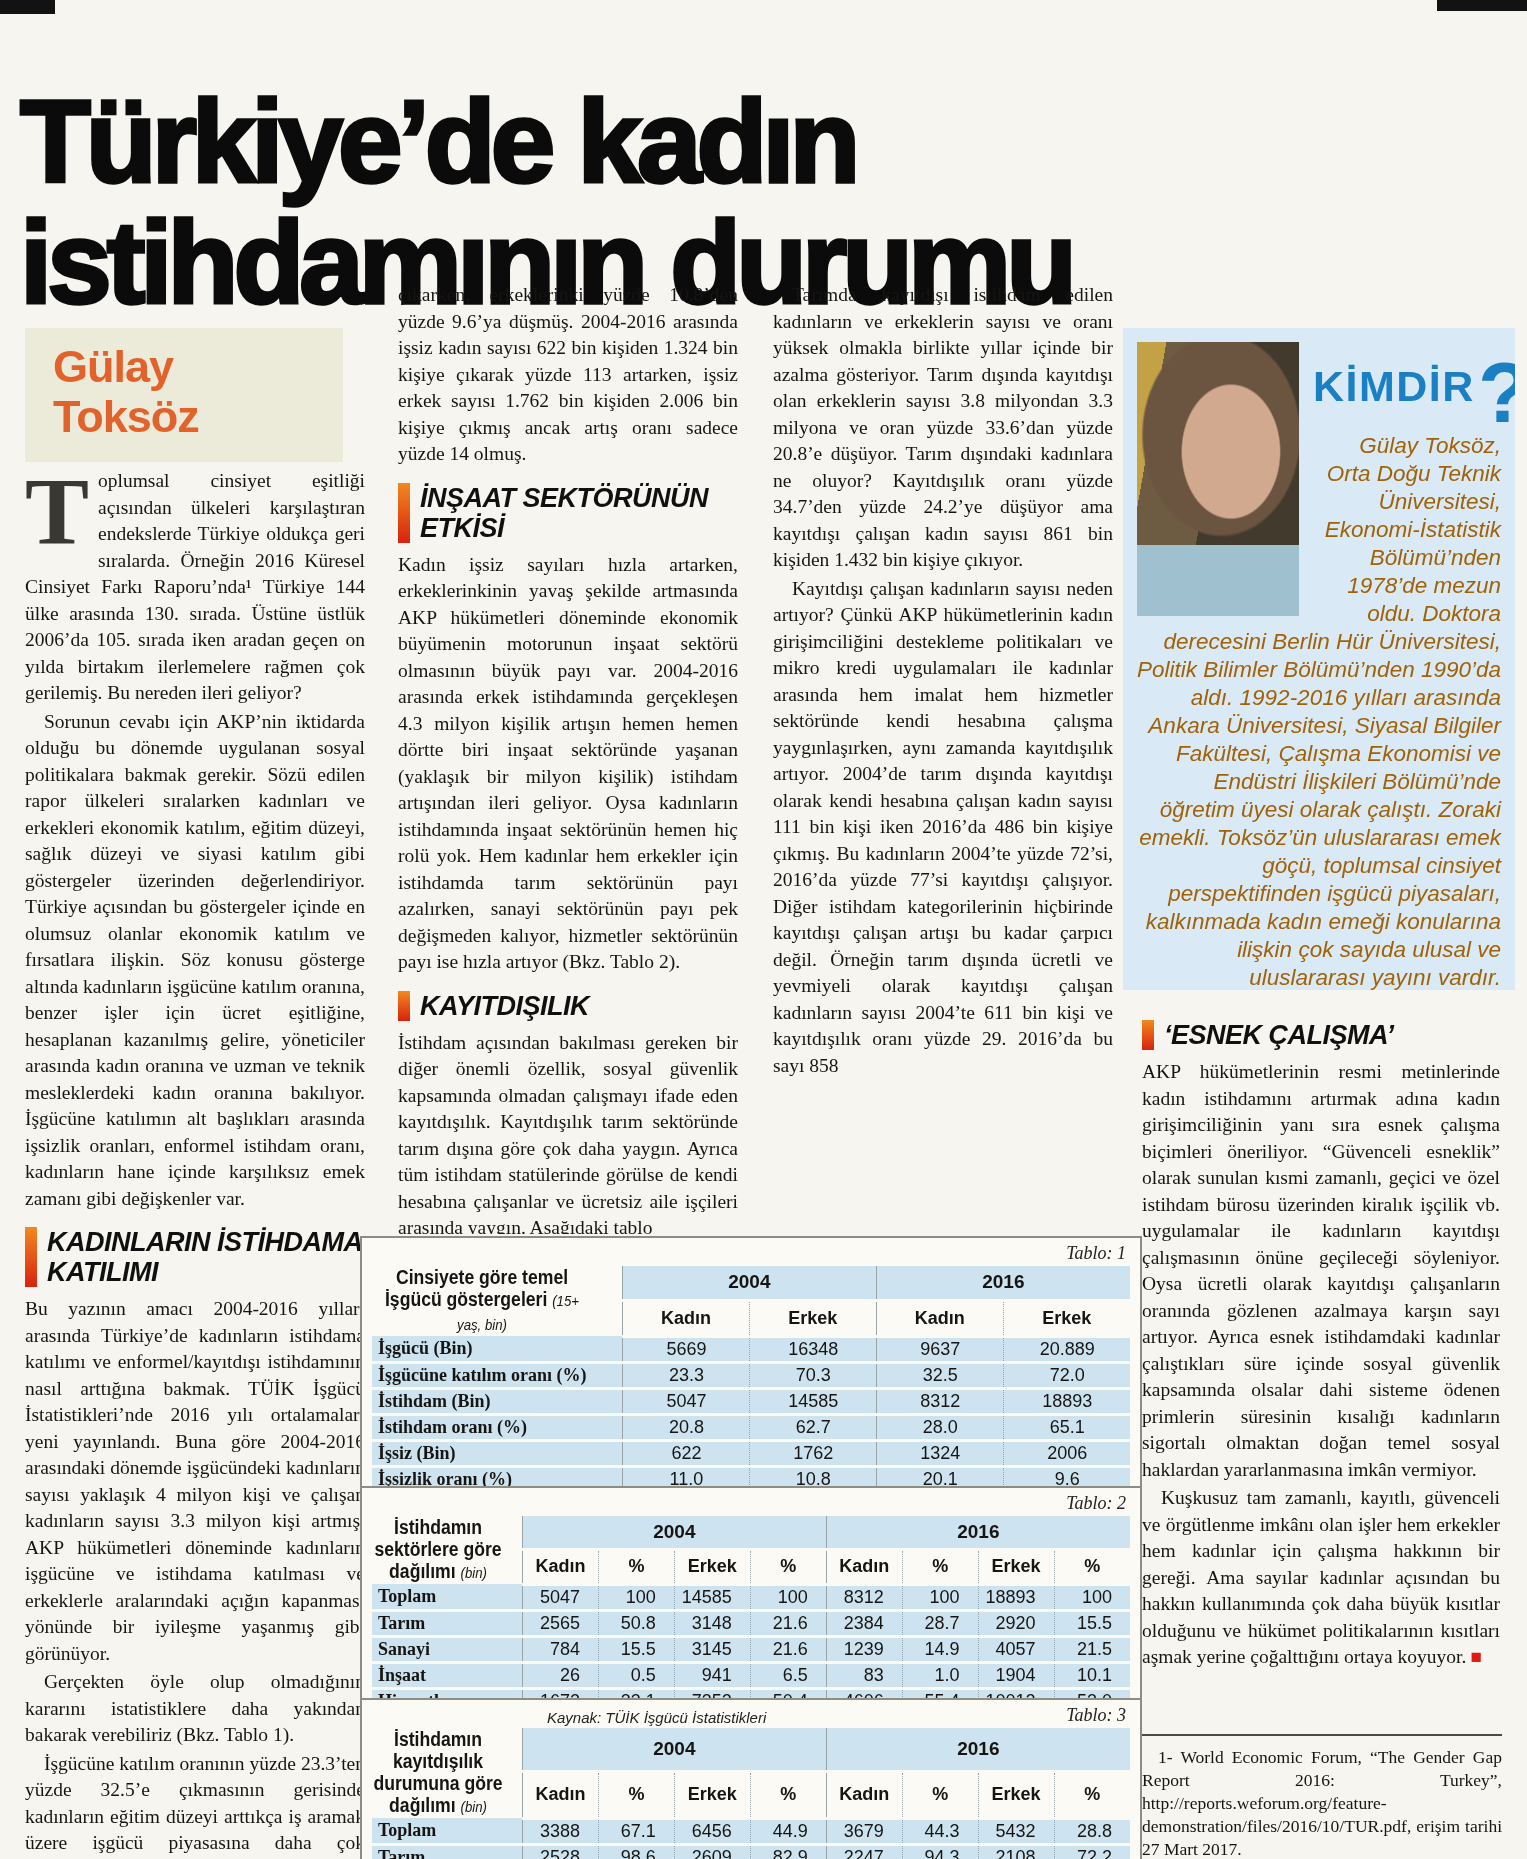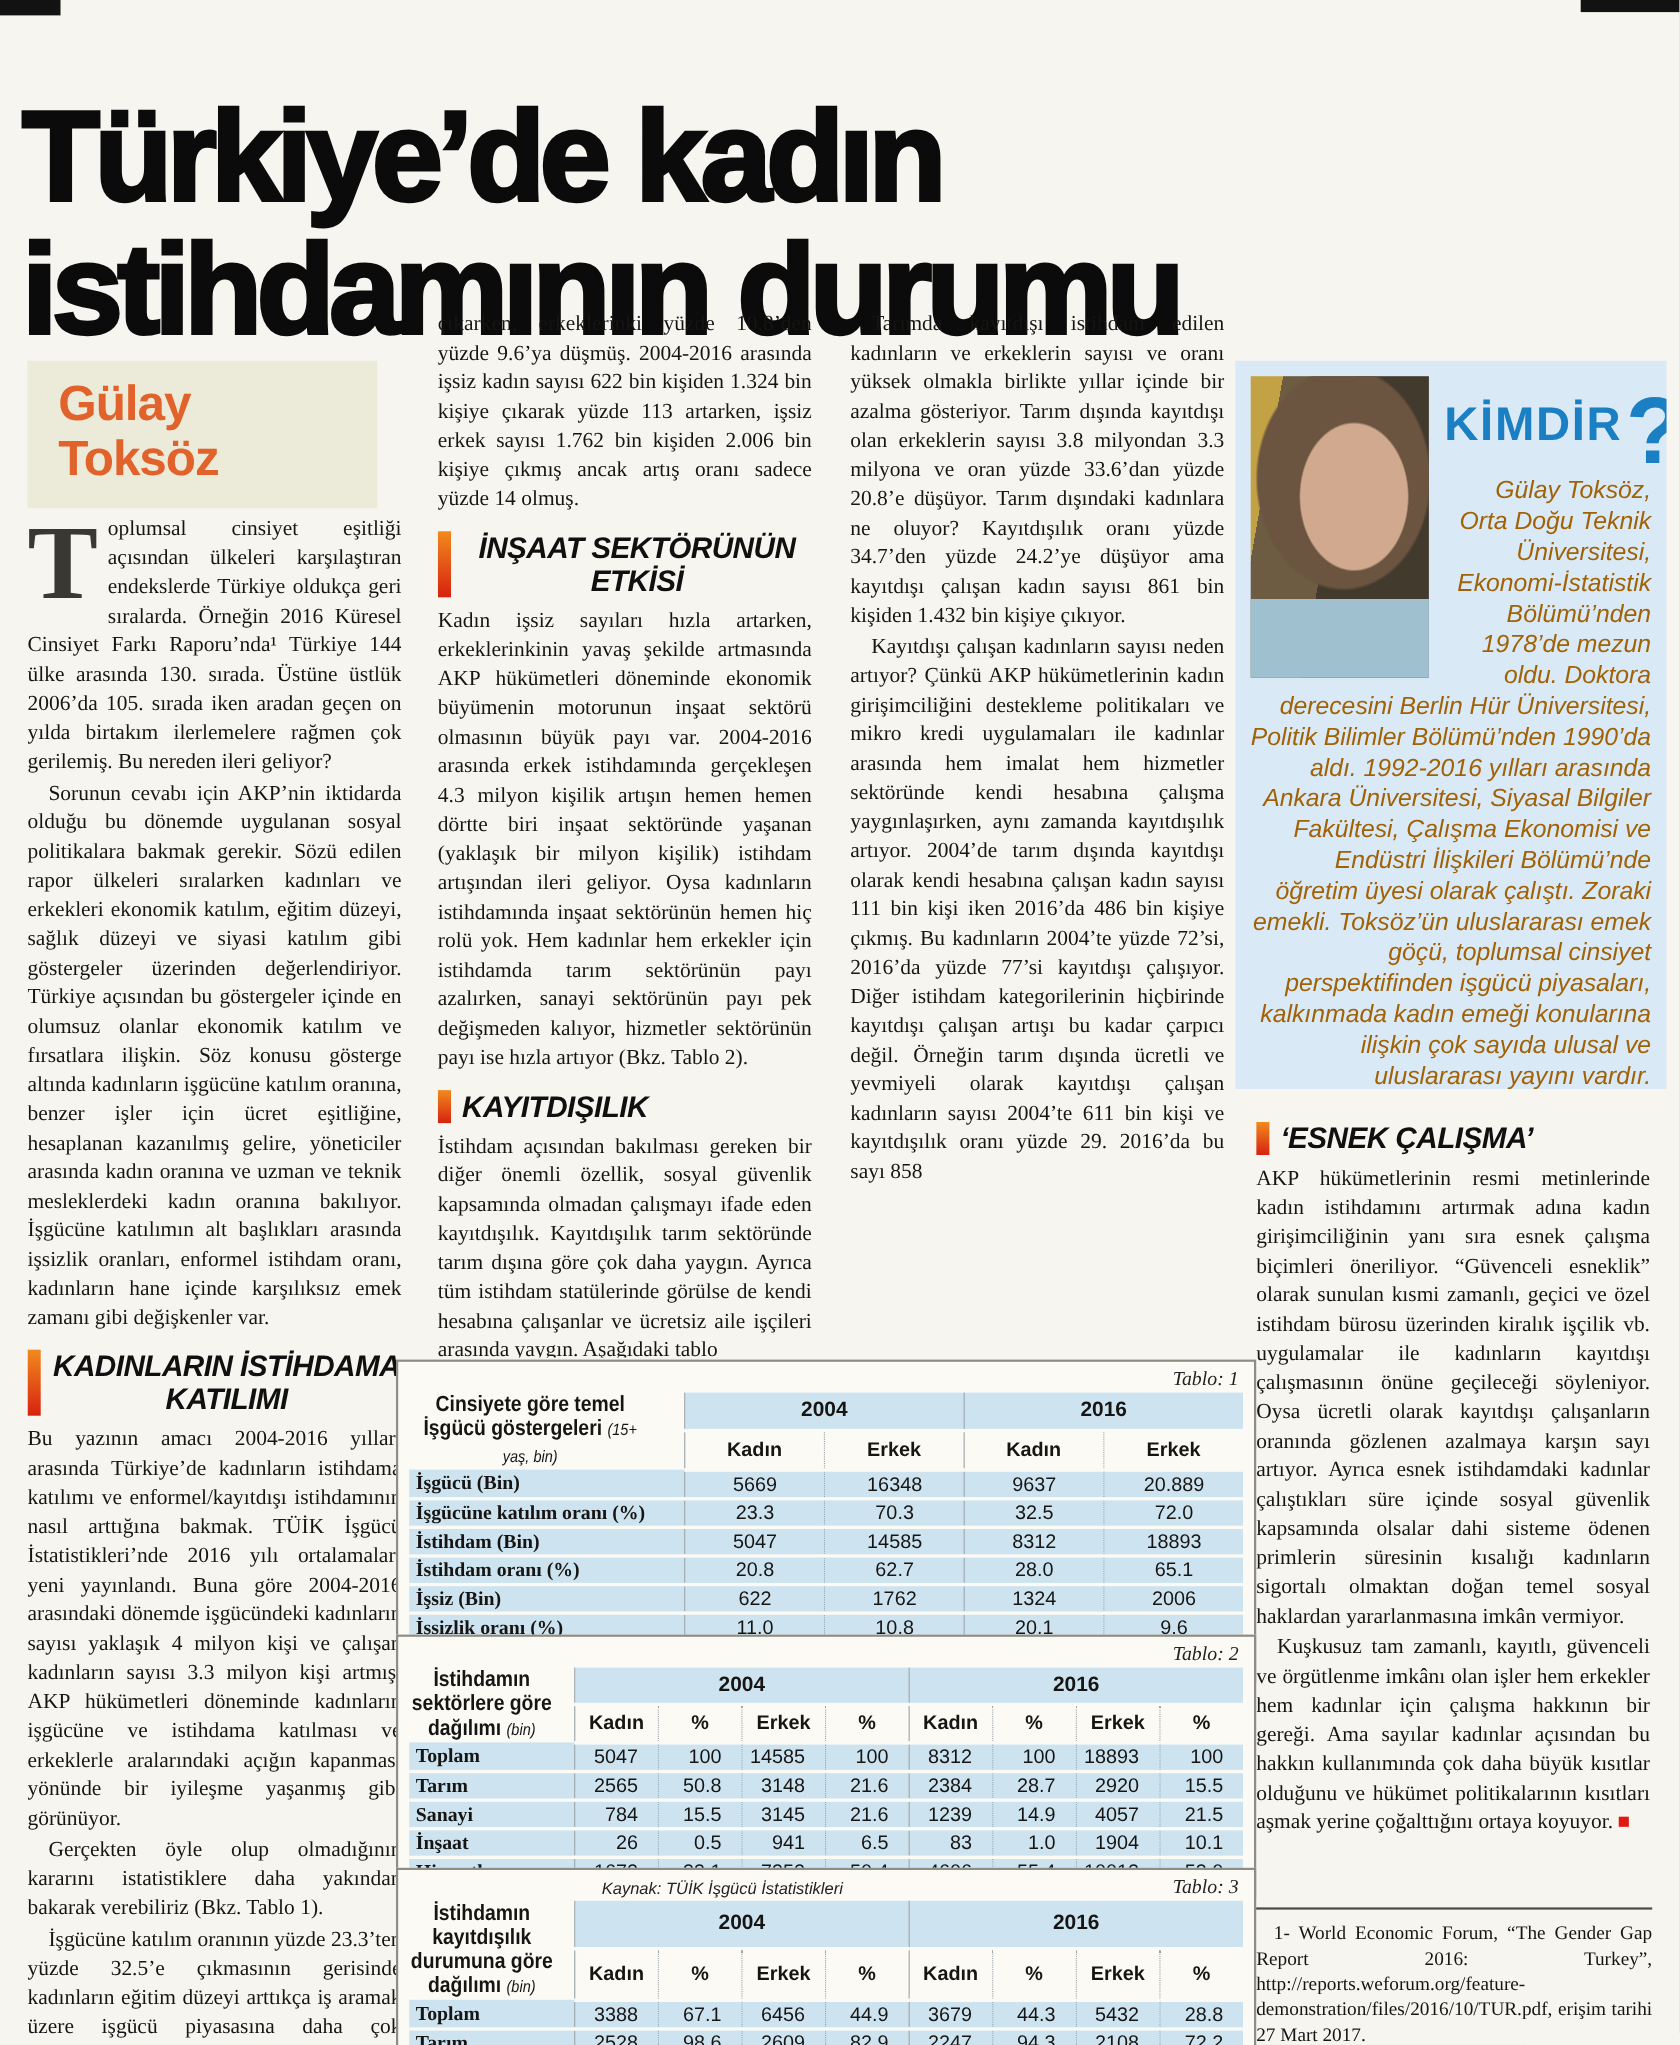--- a/index.html
+++ b/index.html
@@ -25,21 +25,21 @@
   .col-2{left:398px;top:282px;width:340px;height:952px;}
   .col-3{left:773px;top:282px;width:340px;height:1030px;}
   .col-4{left:1142px;top:1005px;width:358px;height:725px;}
   .col p{margin:0 0 2px 0;text-indent:19px;}
   .col p.cont,.col p.first-para{text-indent:0;}
   .dropcap{float:left;font-family:"Liberation Serif",serif;font-weight:bold;
         font-size:96px;line-height:76px;padding:6px 9px 0 0;color:#3a3832;}
 
   .sec-head{display:flex;align-items:stretch;gap:10px;margin:15px 0 9px 0;
         font-family:"Liberation Sans",sans-serif;font-style:italic;font-weight:bold;
-        font-size:27px;line-height:30px;letter-spacing:-0.5px;color:#101010;text-align:center;}
+        font-size:27px;line-height:30px;letter-spacing:-0.5px;color:#101010;text-align:left;}
   .sec-head .bar{flex:0 0 12px;background:linear-gradient(180deg,var(--heading-orange),var(--heading-red));}
 
   .kimdir{position:absolute;left:1123px;top:328px;width:392px;height:662px;
         background:var(--kimdir-bg);box-sizing:border-box;padding:12px 14px;overflow:hidden;}
   .kimdir-photo{float:left;width:162px;height:274px;margin:2px 14px 10px 0;
         background:
           radial-gradient(ellipse 50px 68px at 58% 40%, #d0a98f 0 97%, rgba(208,169,143,0) 100%),
           radial-gradient(ellipse 80px 102px at 52% 34%, #6b5540 0 97%, rgba(107,85,64,0) 100%),
           linear-gradient(0deg, #9fc0ce 0 26%, rgba(0,0,0,0) 26%),
           linear-gradient(100deg, #c3a145 0 14%, #6d5c42 14% 45%, #433a2e 45%);}

